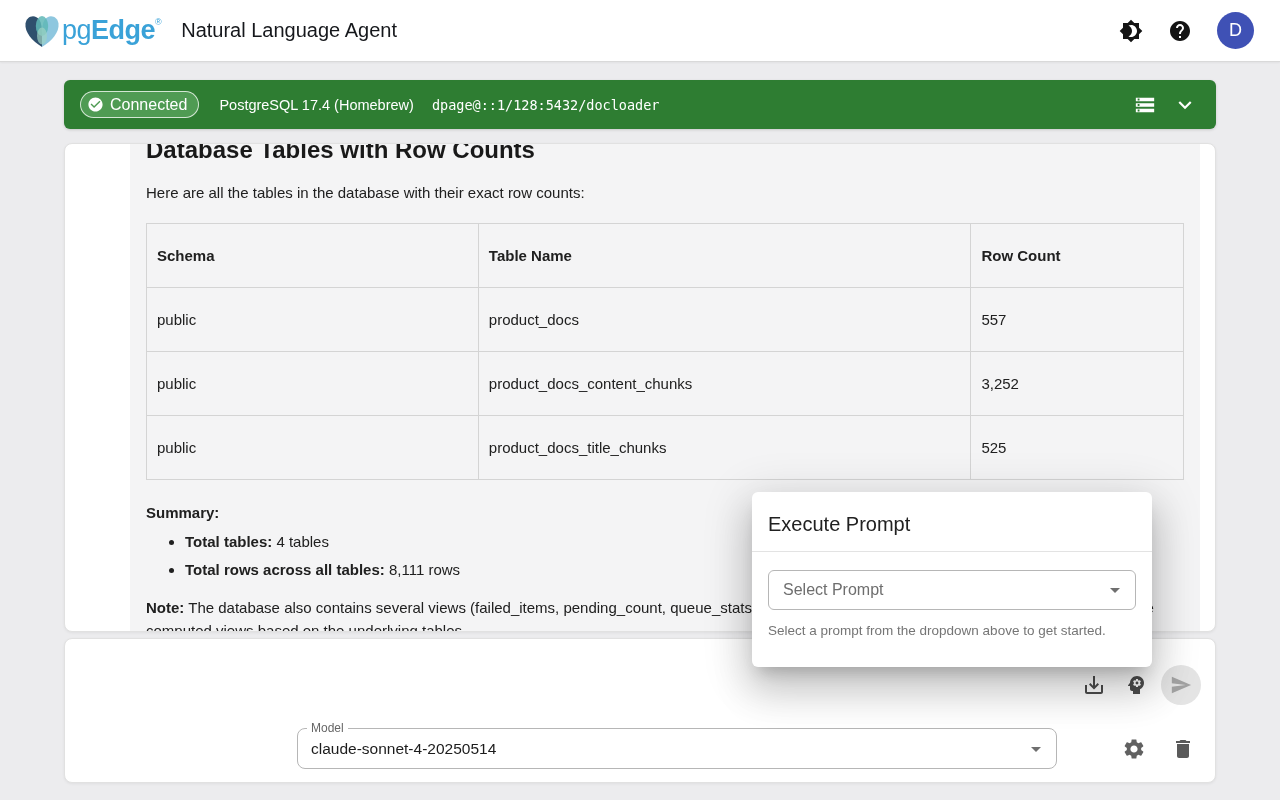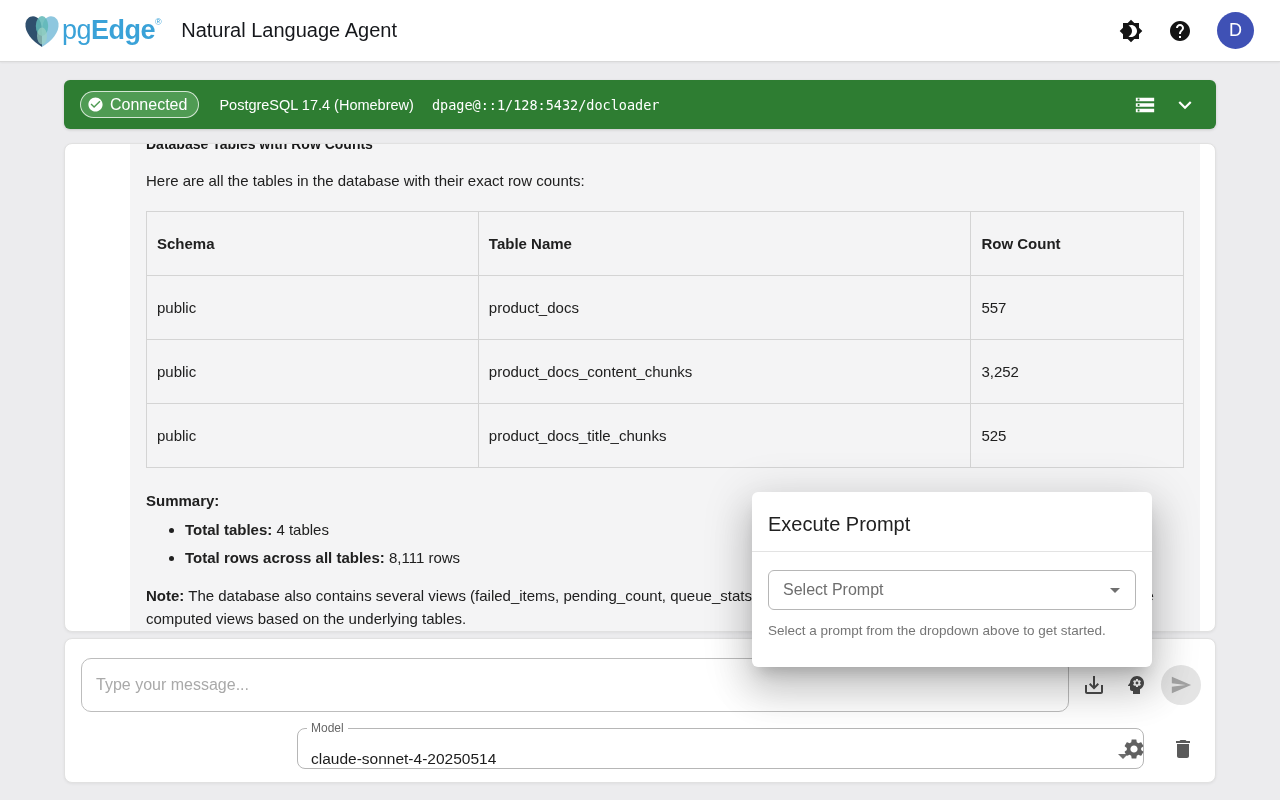--- a/index.html
+++ b/index.html
@@ -57,21 +57,21 @@
     position:absolute; left:64px; top:143px; width:1152px; height:489px;
     background:#fff; border:1px solid #e1e1e1; border-radius:8px;
     box-shadow:0 1px 3px rgba(0,0,0,.06);
     overflow:hidden; z-index:1;
   }
   .bubble {
     margin:-24px 15px 0 65px;
     background:#f4f4f5; border-radius:12px; padding:16px;
     font-size:15px; color:#202020;
   }
-  .msg-heading { font-size:14px; font-weight:700; margin:0 0 20px; color:#191919; }
+  .msg-heading { font-size:24px; font-weight:700; margin:0 0 20px; color:#191919; }
   .msg-intro { margin:0 0 22px; }
   table.data { border-collapse:collapse; width:100%; font-size:15px; }
   table.data th, table.data td {
     border:1px solid #d4d4d4; padding:23px 10px; text-align:left;
     font-weight:400;
   }
   table.data th { font-weight:700; }
   td.schema-cell { font-weight:700; }
   .summary-h { font-weight:700; margin:24px 0 12px; }
   ul.summary { margin:0 0 18px; padding-left:27px; }
@@ -115,21 +115,21 @@
     cursor:default;
   }
   .send-btn svg { width:22px; height:22px; color:#a3a3a3; }
   .mui-select {
     position:absolute; top:89px; height:41px;
     border:1px solid #b6b6b6; border-radius:8px; background:#fff;
     display:flex; align-items:center; justify-content:space-between;
     padding:0 8px 0 13px; font-size:15.5px; color:#1c1c1c; cursor:pointer;
   }
   .provider-select { left:16px; width:200px; }
-  .model-select { left:232px; width:847px;align-items:flex-end; }
+  .model-select { left:232px; width:760px; }
   .mui-label {
     position:absolute; top:-8px; left:9px; background:#fff; padding:0 4px;
     font-size:12px; color:#666; line-height:1.2;
   }
   .dropdown-arrow { width:24px; height:24px; color:#6f6f6f; flex:0 0 auto; }
   .gear-icon  { left:1057px; top:98px; color:#616161; }
   .trash-icon { left:1106px; top:98px; color:#5a5a5a; }
 </style>
 </head>
 <body>
@@ -227,21 +227,20 @@
   <div class="modal-select">
     <span>Select Prompt</span>
     <svg class="dropdown-arrow" viewBox="0 0 24 24" fill="currentColor">
       <path d="M7 10l5 5 5-5z"></path>
     </svg>
   </div>
   <div class="modal-helper">Select a prompt from the dropdown above to get started.</div>
 </div>
 
 <div class="composer-card">
-  <input class="msg-input" type="text" placeholder="Type your message..." style="">
 
   <svg class="comp-icon dl-icon" viewBox="0 0 24 24" fill="currentColor">
     <path d="M19 12v7H5v-7H3v7c0 1.1.9 2 2 2h14c1.1 0 2-.9 2-2v-7h-2zm-6 .67l2.59-2.58L17 11.5l-5 5-5-5 1.41-1.41L11 12.67V3h2v9.67z"></path>
   </svg>
   <svg class="comp-icon psy-icon" viewBox="0 0 24 24" fill="currentColor">
     <path d="M13 8.57c-.79 0-1.43.64-1.43 1.43s.64 1.43 1.43 1.43 1.43-.64 1.43-1.43-.64-1.43-1.43-1.43z"></path>
     <path d="M13 3C9.25 3 6.2 5.94 6.02 9.64L4.1 12.2c-.25.33-.01.8.4.8H6v3c0 1.1.9 2 2 2h1v3h7v-4.68c2.36-1.12 4-3.53 4-6.32 0-3.87-3.13-7-7-7zm3 7c0 .13-.01.26-.02.39l.83.66c.08.06.1.16.05.25l-.8 1.39c-.05.09-.16.12-.24.09l-.99-.4c-.21.16-.43.29-.67.39L14 13.83c-.01.1-.1.17-.2.17h-1.6c-.1 0-.18-.07-.2-.17l-.16-1.06c-.24-.1-.47-.23-.67-.39l-.99.4c-.09.03-.2 0-.24-.09l-.8-1.39c-.05-.08-.03-.19.05-.25l.83-.66c-.01-.13-.02-.26-.02-.39s.01-.26.02-.39l-.83-.66c-.08-.06-.1-.16-.05-.25l.8-1.39c.05-.09.16-.12.24-.09l.99.4c.21-.16.43-.29.67-.39L12 6.17c.02-.1.1-.17.2-.17h1.6c.1 0 .19.07.2.17l.16 1.06c.24.1.46.23.67.39l.99-.4c.09-.03.2 0 .24.09l.8 1.39c.05.08.03.19-.05.25l-.83.66c.01.13.02.26.02.39z"></path>
   </svg>
   <button class="send-btn">
     <svg viewBox="0 0 24 24" fill="currentColor">

